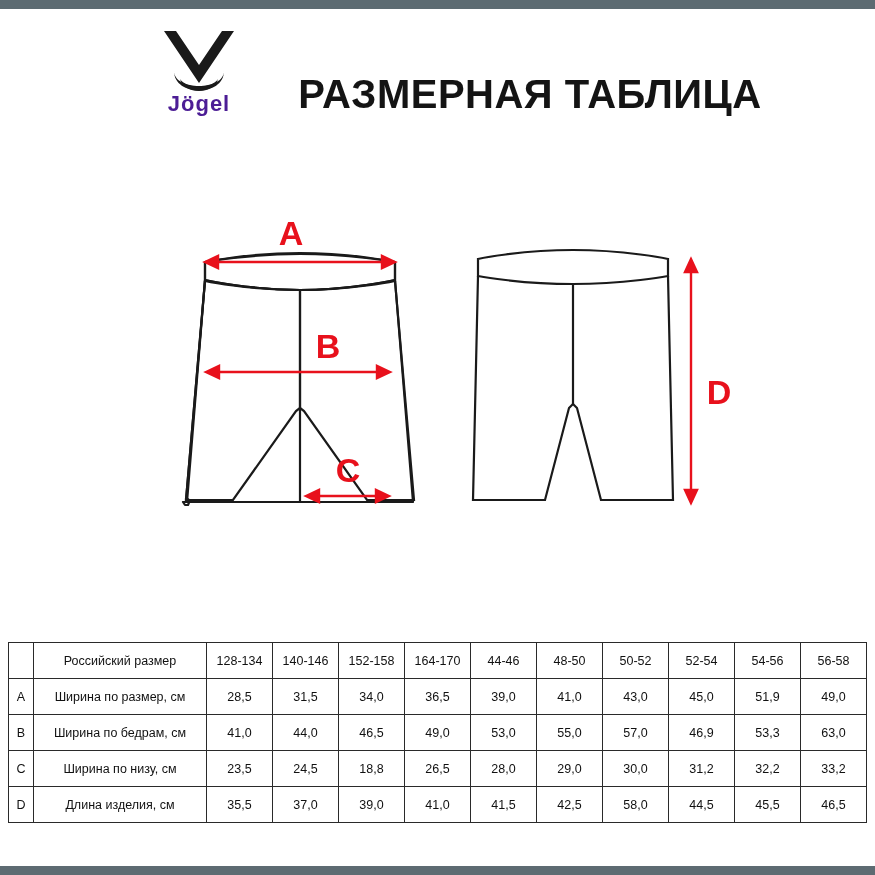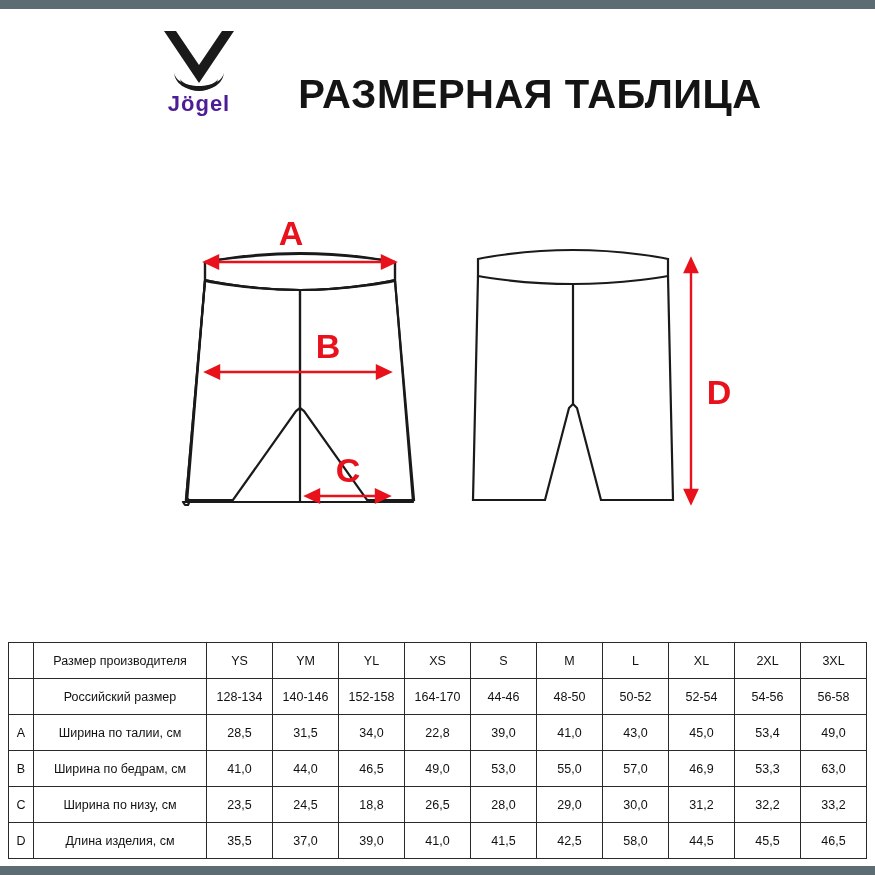--- a/index.html
+++ b/index.html
@@ -189,61 +189,47 @@
         <polygon points="691,79 685,92 697,92"></polygon>
         <polygon points="691,323 685,310 697,310"></polygon>
       </g>
       <text x="719" y="224" fill="#e8111c" font-family="Liberation Sans, sans-serif" font-size="34" font-weight="bold" text-anchor="middle">D</text>
     </svg>
   </div>
 
   <div class="table-wrap">
     <table class="size-table">
       <tbody>
-        <tr class="hdr-row">
-          <td class="col-letter"></td>
-          <td class="col-label col-head-label">Размер производителя</td>
-          <td>YS</td>
-          <td>YM</td>
-          <td>YL</td>
-          <td>XS</td>
-          <td>S</td>
-          <td>M</td>
-          <td>L</td>
-          <td>XL</td>
-          <td>2XL</td>
-          <td>3XL</td>
-        </tr>
         <tr class="hdr-row">
           <td class="col-letter"></td>
           <td class="col-label col-head-label">Российский размер</td>
           <td>128-134</td>
           <td>140-146</td>
           <td>152-158</td>
           <td>164-170</td>
           <td>44-46</td>
           <td>48-50</td>
           <td>50-52</td>
           <td>52-54</td>
           <td>54-56</td>
           <td>56-58</td>
         </tr>
 
         <tr>
           <td class="col-letter">A</td>
-          <td class="col-label">Ширина по талии, см</td>
+          <td class="col-label">Ширина по размер, см</td>
           <td>28,5</td>
           <td>31,5</td>
           <td>34,0</td>
-          <td>22,8</td>
+          <td>36,5</td>
           <td>39,0</td>
           <td>41,0</td>
           <td>43,0</td>
           <td>45,0</td>
-          <td>53,4</td>
+          <td>51,9</td>
           <td>49,0</td>
         </tr>
         <tr>
           <td class="col-letter">B</td>
           <td class="col-label">Ширина по бедрам, см</td>
           <td>41,0</td>
           <td>44,0</td>
           <td>46,5</td>
           <td>49,0</td>
           <td>53,0</td>

